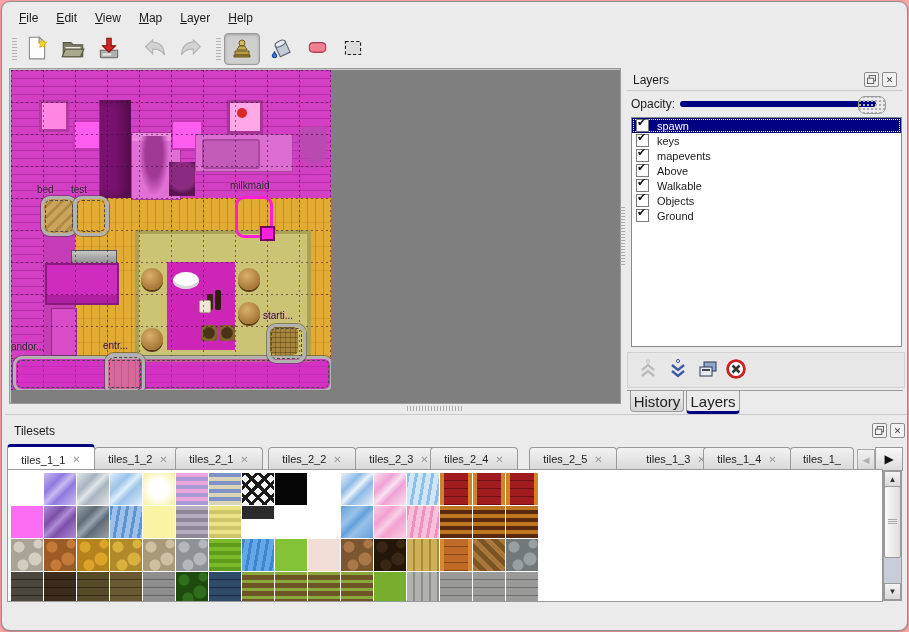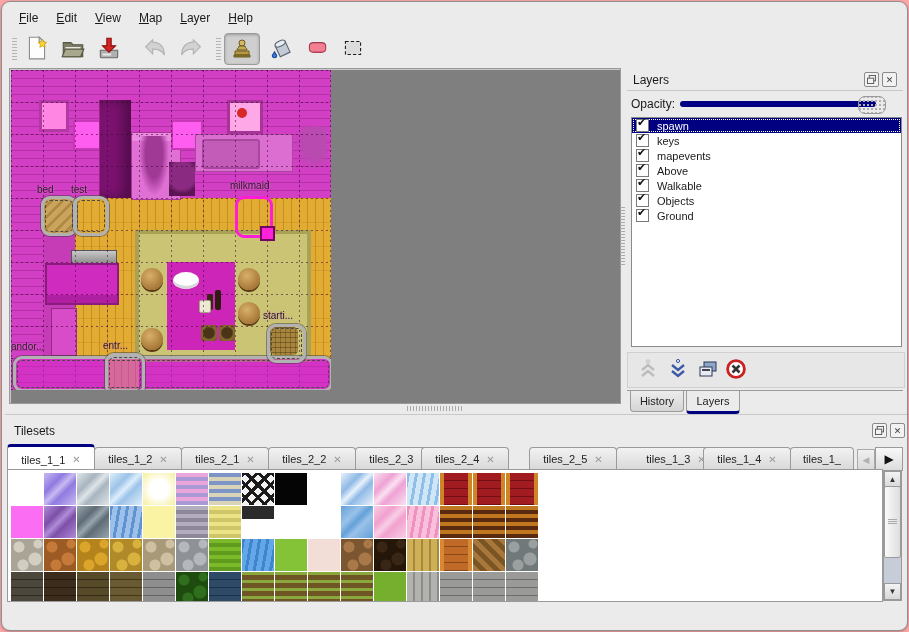--- a/index.html
+++ b/index.html
@@ -35,21 +35,21 @@
   .split-hatch-h{background:repeating-linear-gradient(to right,#aaa 0 1px,transparent 1px 3px);}
   
   .dock-title{font-size:12px;color:#1a1a1a;}
   .mini-btn{width:13px;height:13px;border:1px solid #8a8a8a;border-radius:2px;background:#f2f2f2;
             display:flex;align-items:center;justify-content:center;font-size:9px;color:#444;}
   .layerlist{position:absolute;left:629px;top:115px;width:269px;height:228px;background:#fff;border:1px solid #8a8a8a;overflow:hidden;}
   .layer-row{height:15px;display:flex;align-items:center;font-size:11px;color:#1a1a1a;padding-left:4px;}
   .layer-row.sel{background:#000080;color:#fff;outline:1px dotted #fff;outline-offset:-2px;}
   .cbx{width:11px;height:11px;background:#fff;border:1px solid #7a7a7a;margin-right:8px;position:relative;flex:0 0 auto;}
   .cbx span{position:absolute;left:0px;top:-4px;font-size:11px;color:#111;}
-  .dock-tab{position:absolute;height:20px;font-size:11px;display:flex;align-items:center;justify-content:center;
+  .dock-tab{position:absolute;height:20px;font-size:15px;display:flex;align-items:center;justify-content:center;
             border:1px solid #9a9a9a;border-top:none;border-radius:0 0 4px 4px;
             background:linear-gradient(#ececec,#d5d5d5);color:#222;}
   .dock-tab.active{background:#ebebeb;border-bottom:3px solid #000080;}
   
   .ts-tab{position:absolute;top:445px;height:22px;font-size:11px;display:flex;align-items:center;justify-content:center;gap:7px;
           border:1px solid #9a9a9a;border-bottom:none;border-radius:4px 4px 0 0;
           background:linear-gradient(#f2f2f2,#d8d8d8);color:#222;}
   .ts-tab.active{top:442px;height:25px;background:#fff;border-top:3px solid #000080;}
   .ts-close{color:#9a9a9a;font-size:10px;}
   .tilegrid-wrap{position:absolute;left:5px;top:467px;width:874px;height:131px;background:#fff;border:1px solid #9a9a9a;overflow:hidden;}
@@ -345,33 +345,33 @@
 
   <div id="tstabs">
         <div class="ts-tab active" style="left: 5px; width: 86px;">
           <span>tiles_1_1</span>
           <span class="ts-close">✕</span>
         </div>
         <div class="ts-tab" style="left: 92px; width: 86px;">
           <span>tiles_1_2</span>
           <span class="ts-close">✕</span>
         </div>
-        <div class="ts-tab" style="left: 179px; width: 86px;">
+        <div class="ts-tab" style="left: 173px; width: 86px;">
           <span>tiles_2_1</span>
           <span class="ts-close">✕</span>
         </div>
         <div class="ts-tab" style="left: 266px; width: 86px;">
           <span>tiles_2_2</span>
           <span class="ts-close">✕</span>
         </div>
         <div class="ts-tab" style="left: 353px; width: 86px;">
           <span>tiles_2_3</span>
           <span class="ts-close">✕</span>
         </div>
-        <div class="ts-tab" style="left: 419px; width: 86px;">
+        <div class="ts-tab" style="left: 428px; width: 86px;">
           <span>tiles_2_4</span>
           <span class="ts-close">✕</span>
         </div>
         <div class="ts-tab" style="left: 527px; width: 86px;">
           <span>tiles_2_5</span>
           <span class="ts-close">✕</span>
         </div>
         <div class="ts-tab" style="left: 614px; width: 86px; padding-left: 16px;">
           <span>tiles_1_3</span>
           <span class="ts-close">✕</span>

